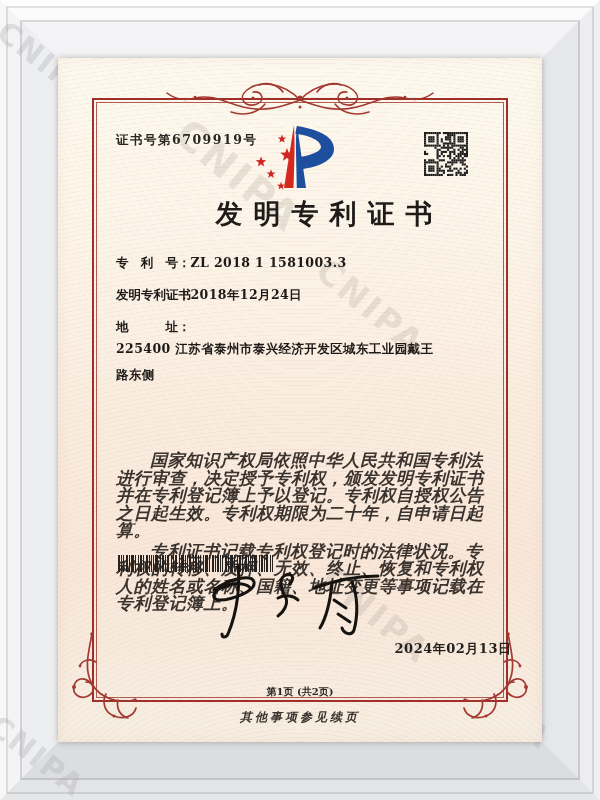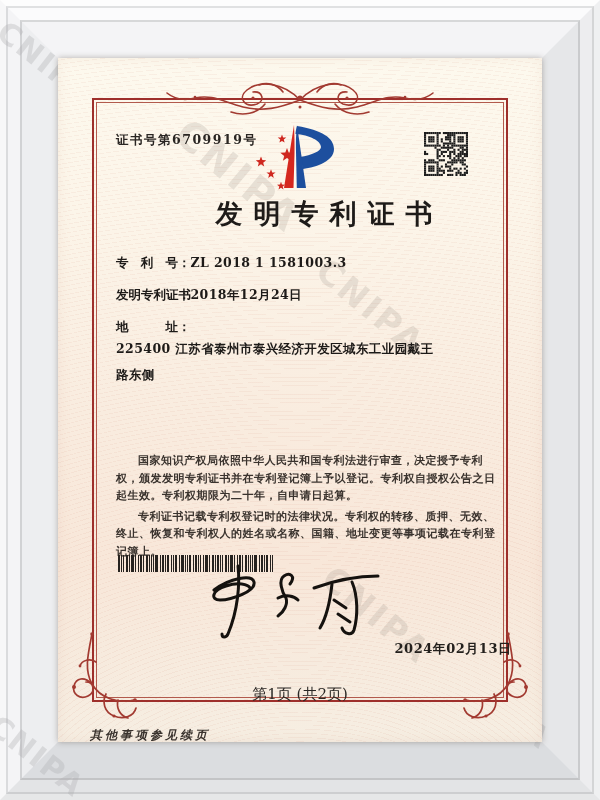--- a/index.html
+++ b/index.html
@@ -47,34 +47,34 @@
   .row{margin-bottom:14px;line-height:18px;white-space:nowrap;}
   .flabel{display:inline-block;width:62px;text-align:justify;text-align-last:justify;font-weight:700;vertical-align:top;}
   .colon{font-weight:700;vertical-align:top;}
   .fvalue{font-weight:600;letter-spacing:0.4px;vertical-align:top;}
   .row.address{white-space:normal;}
   .row.address .fvalue{display:inline-block;width:330px;line-height:26px;}
   .row.grant{display:flex;}
   .row.grant .pair2{margin-left:28px;}
 
   .paragraphs{position:absolute;left:58px;right:44px;top:394px;z-index:3;
-    font-size:11px;line-height:17.5px;color:#3a332e;font-weight:600;}
+    font-size:17px;line-height:17.5px;color:#3a332e;font-style:italic;font-weight:600;}
   .paragraphs p{margin:0 0 3px 0;text-indent:2em;letter-spacing:0.5px;}
 
   .barcode{position:absolute;left:60px;top:497px;z-index:3;}
   .director{position:absolute;left:58px;top:537px;z-index:3;
     font-family:"DejaVu Sans","Liberation Sans",sans-serif;font-size:13px;font-weight:700;color:#2a2724;}
   .director div{margin-bottom:10px;}
   .signature{position:absolute;left:128px;top:500px;z-index:3;}
   .issue-date{position:absolute;left:300px;width:190px;top:582px;text-align:center;z-index:3;
     font-size:13px;font-weight:700;color:#23201d;letter-spacing:0.5px;}
   .page-info{position:absolute;left:0;right:0;top:627px;text-align:center;z-index:3;
-    font-size:15px;font-weight:400;color:#2a2724;}
-  .footer-note{position:absolute;left:0;right:0;top:669px;z-index:3;
-    font-size:12px;font-style:italic;font-weight:600;letter-spacing:3px;color:#3a332e;padding-left:32px;}
+    font-size:10px;font-weight:700;color:#2a2724;}
+  .footer-note{position:absolute;left:0;right:0;top:651px;text-align:center;z-index:3;
+    font-size:12px;font-style:italic;font-weight:600;letter-spacing:3px;color:#3a332e;}
 </style>
 </head>
 <body>
 
 <div class="frame-a"></div>
 <div class="frame-b"></div>
 <div class="frame-c"></div>
 <div class="frame-d"></div>
 <div class="frame-e"></div>
 <div class="frame-wm" style="left:12px;top:14px;">CNIPA</div>

